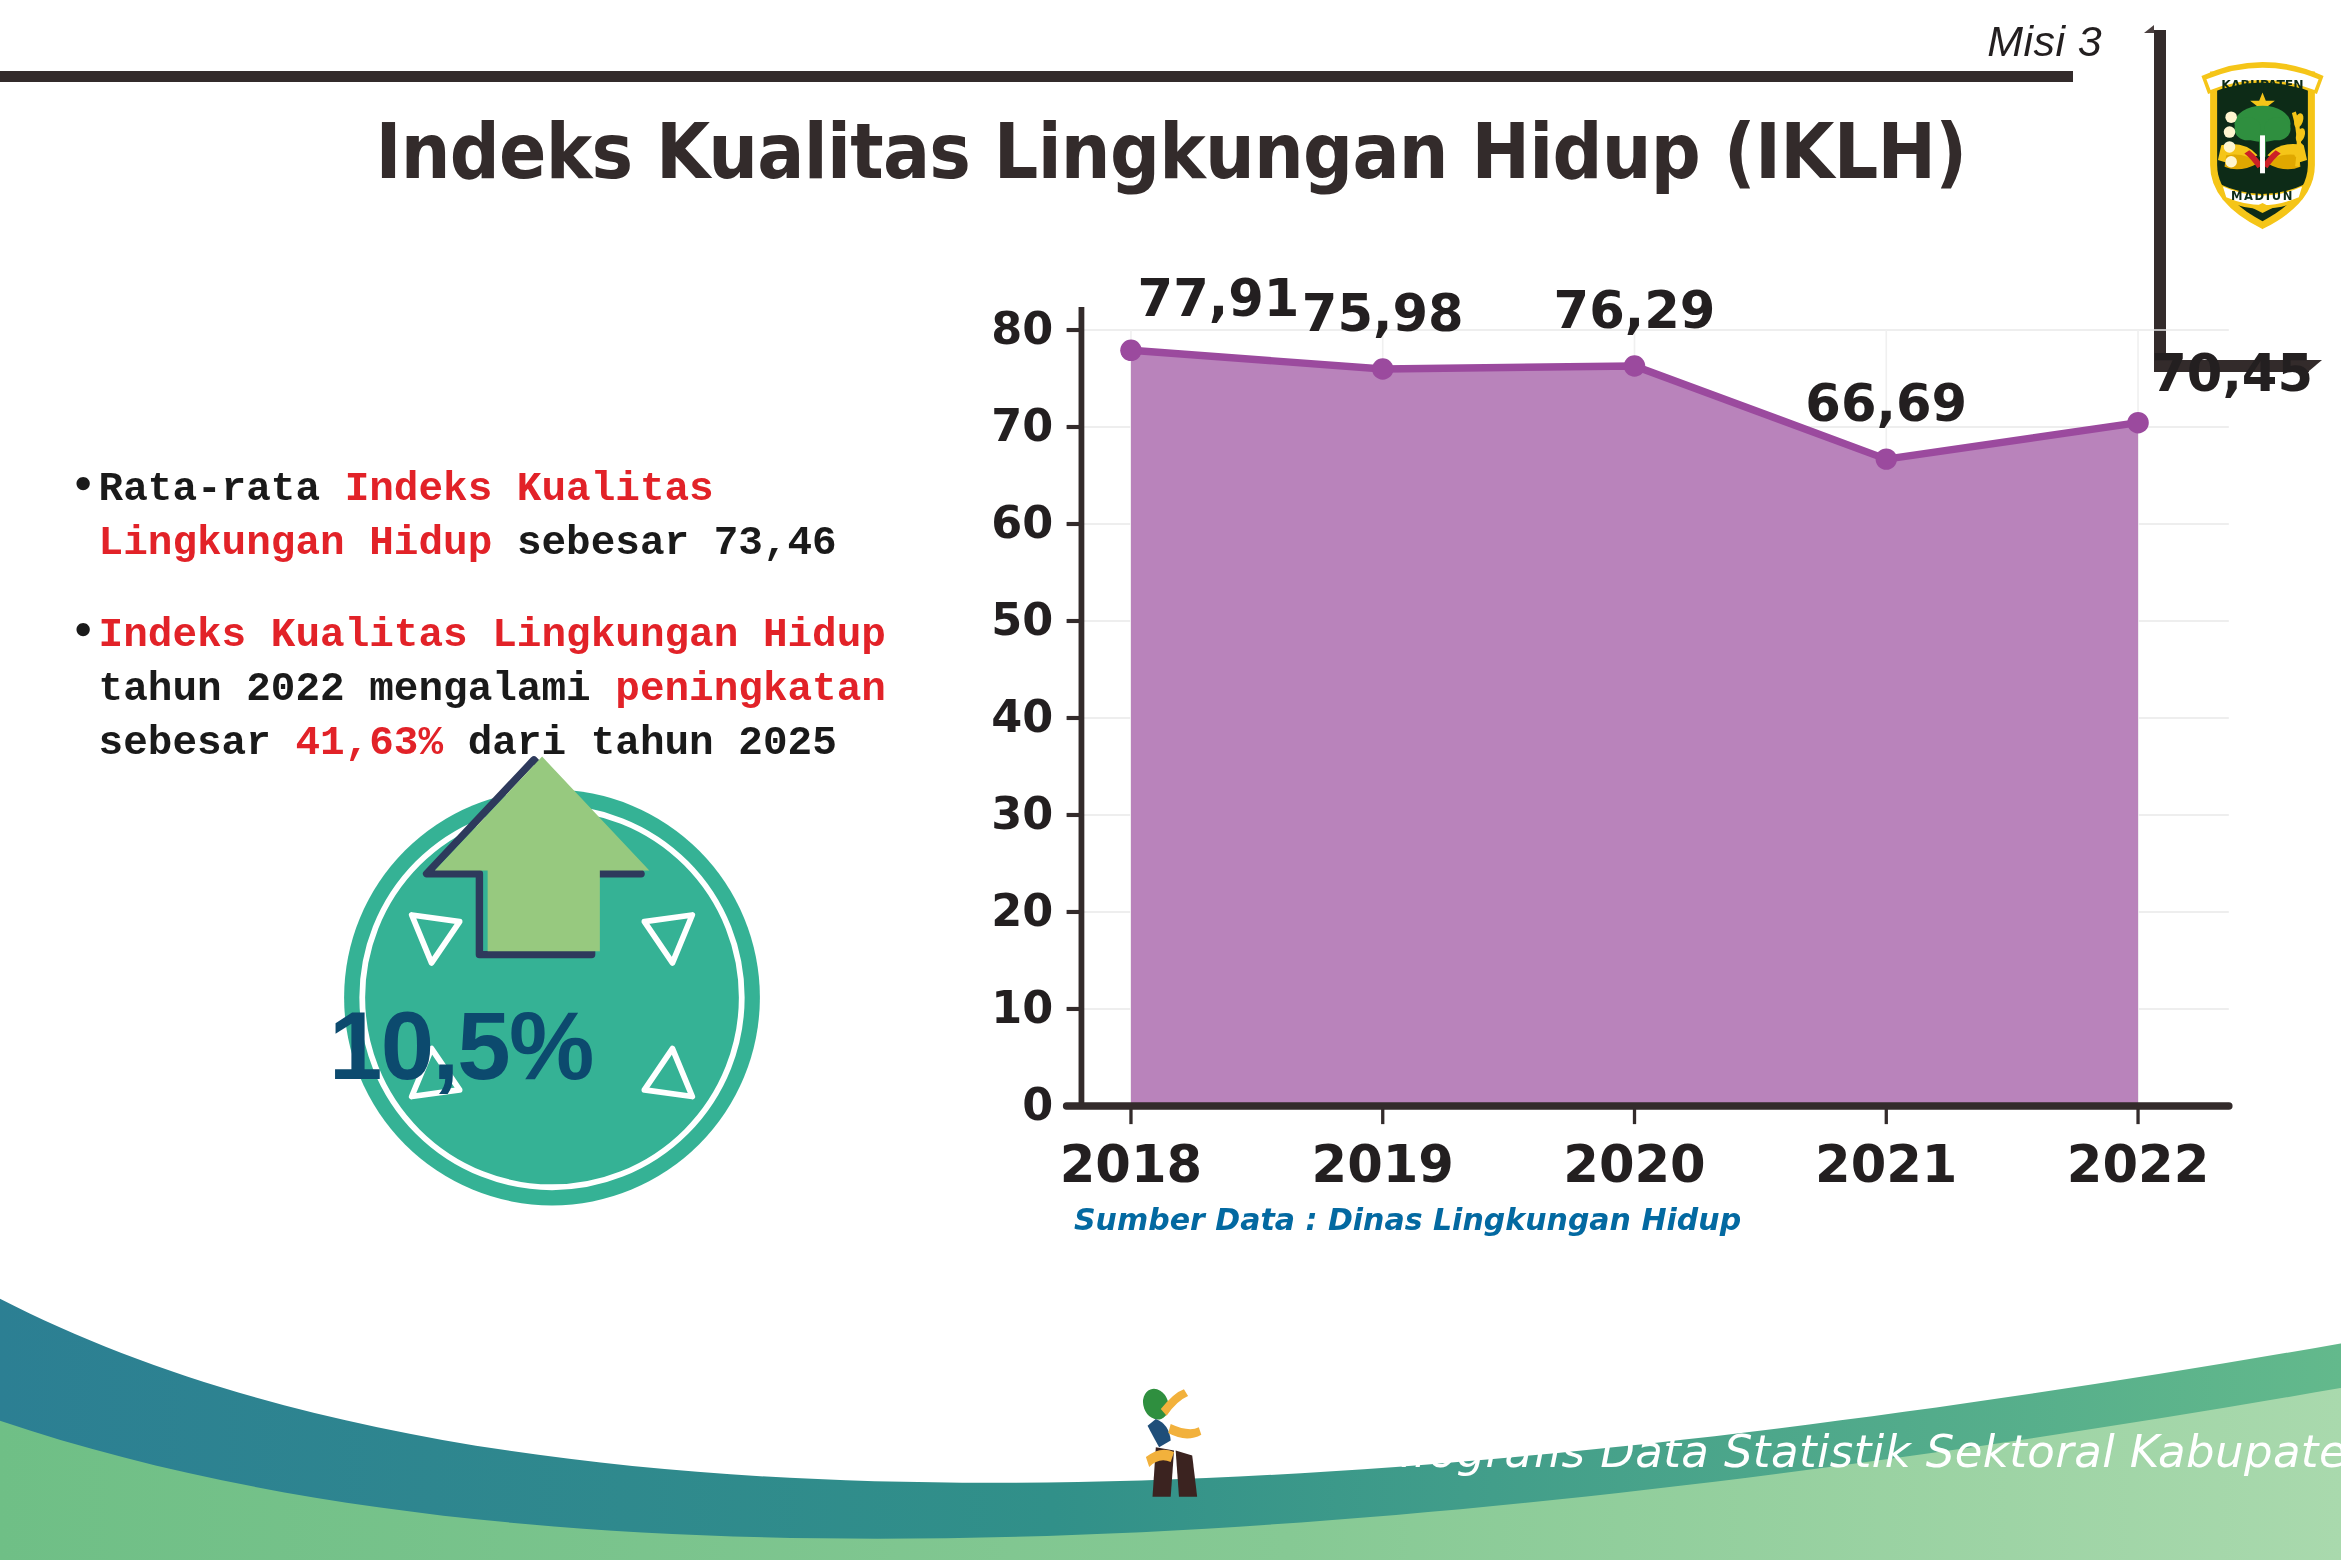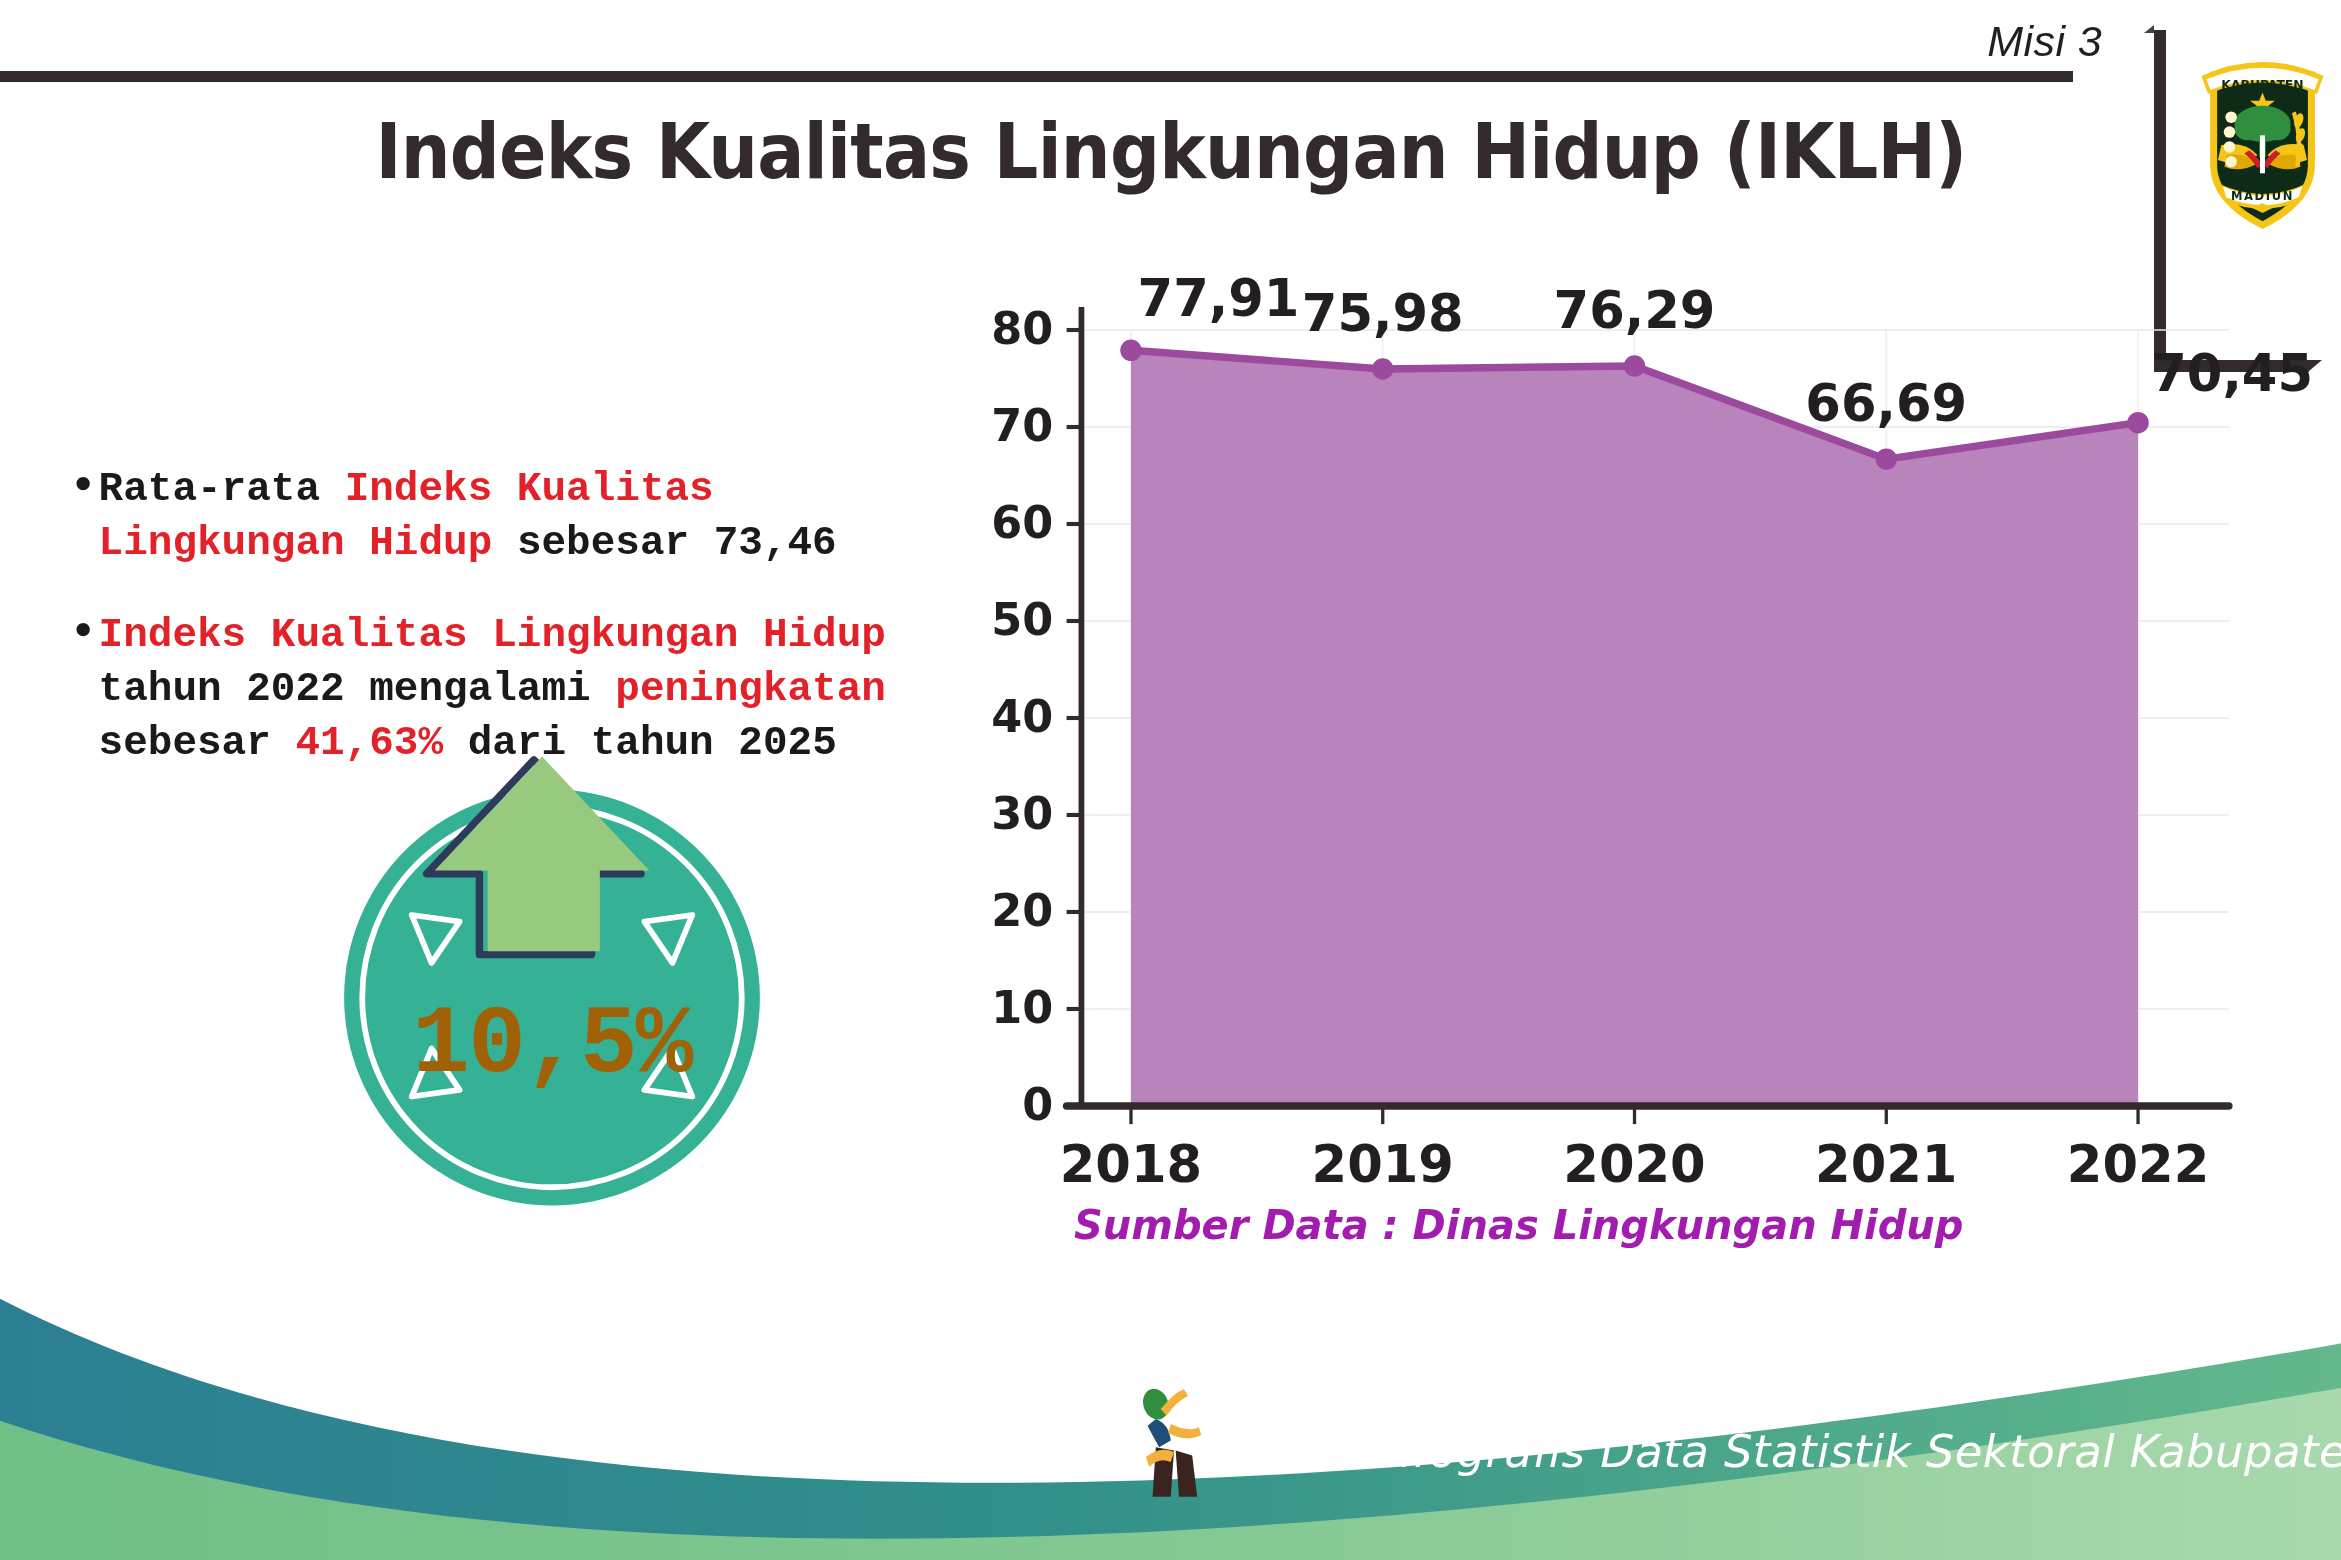--- a/index.html
+++ b/index.html
@@ -66,32 +66,32 @@
   .bullet .dot{
     flex:0 0 auto;font-size:38px;line-height:1.25;margin-right:3.3px;color:#1a1a1a;
   }
   .bullet .txt{flex:1 1 auto;font-family:Liberation Mono, monospace;}
   .red{color:#e22228;}
 
   
   .badge{position:absolute;left:329px;top:750px;width:446px;height:462px;}
   .badge svg{width:100%;height:100%;display:block;overflow:visible;}
   .badge-pct{
-    position:absolute;left:0;right:0;top:241px;text-align:center;
-    font-family:Liberation Mono, monospace;
-    font-weight:bold;font-size:96px;color:#a16207;letter-spacing:-1.7px;
+    position:absolute;left:0;right:0;top:241px;text-align:left;
+    font-family:Liberation Sans, sans-serif;
+    font-weight:bold;font-size:96px;color:#0c4a6e;letter-spacing:-1.7px;
   }
 
   
   .chart{position:absolute;left:974px;top:297px;width:1288px;height:875px;}
   .chart svg{width:100%;height:100%;display:block;overflow:visible;}
   .chart-source{
     position:absolute;left:1074px;top:1202px;
     font-family:"DejaVu Sans", sans-serif;
-    font-style:italic;font-weight:bold;font-size:40px;color:#a21caf;
+    font-style:italic;font-weight:bold;font-size:30px;color:#0369a1;
     white-space:nowrap;
   }
 
   
   .footer{position:absolute;left:0;bottom:0;width:2342px;height:297px;}
   .footer svg{width:100%;height:100%;display:block;}
   .footer-text{
     position:absolute;left:1218px;bottom:83px;
     font-family:"DejaVu Sans", sans-serif;
     font-style:italic;font-size:45px;color:#ffffff;white-space:nowrap;

